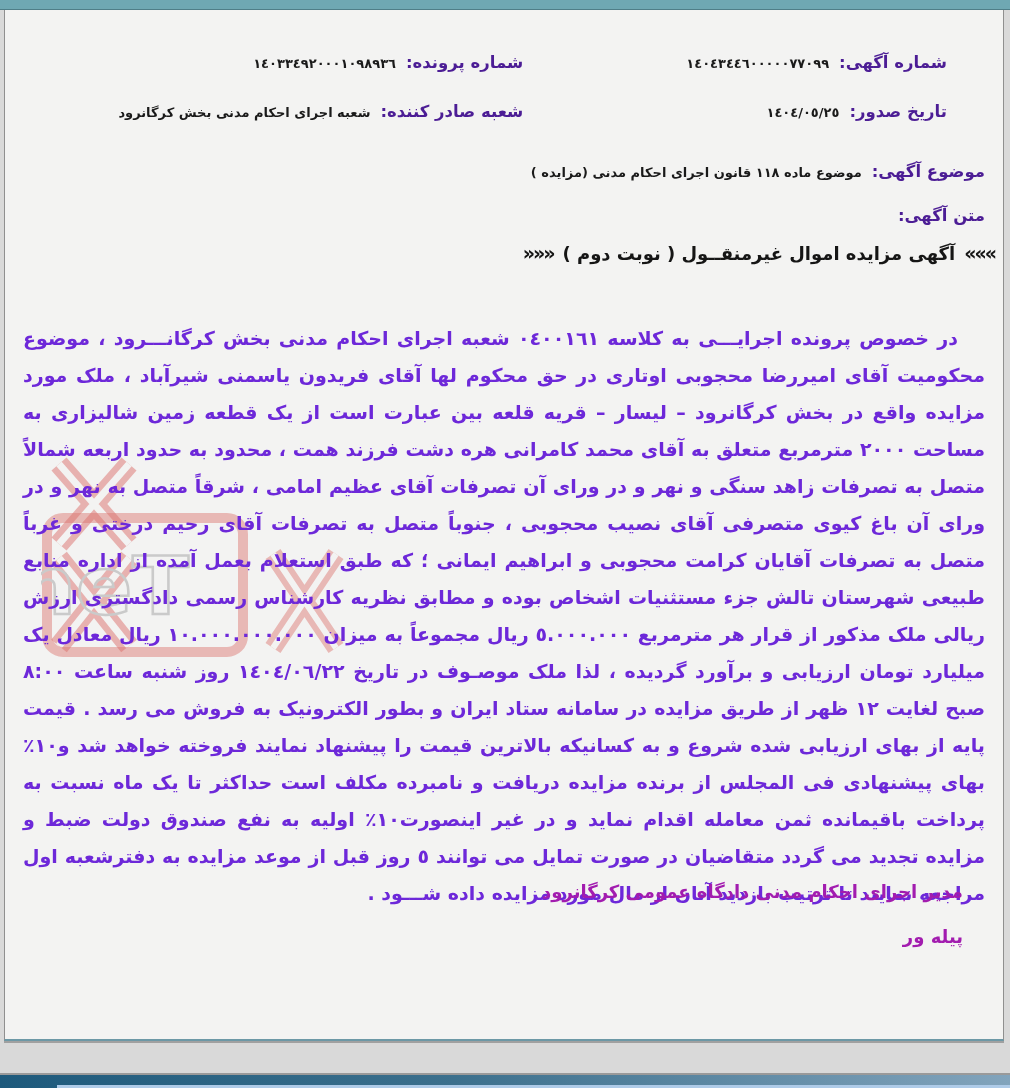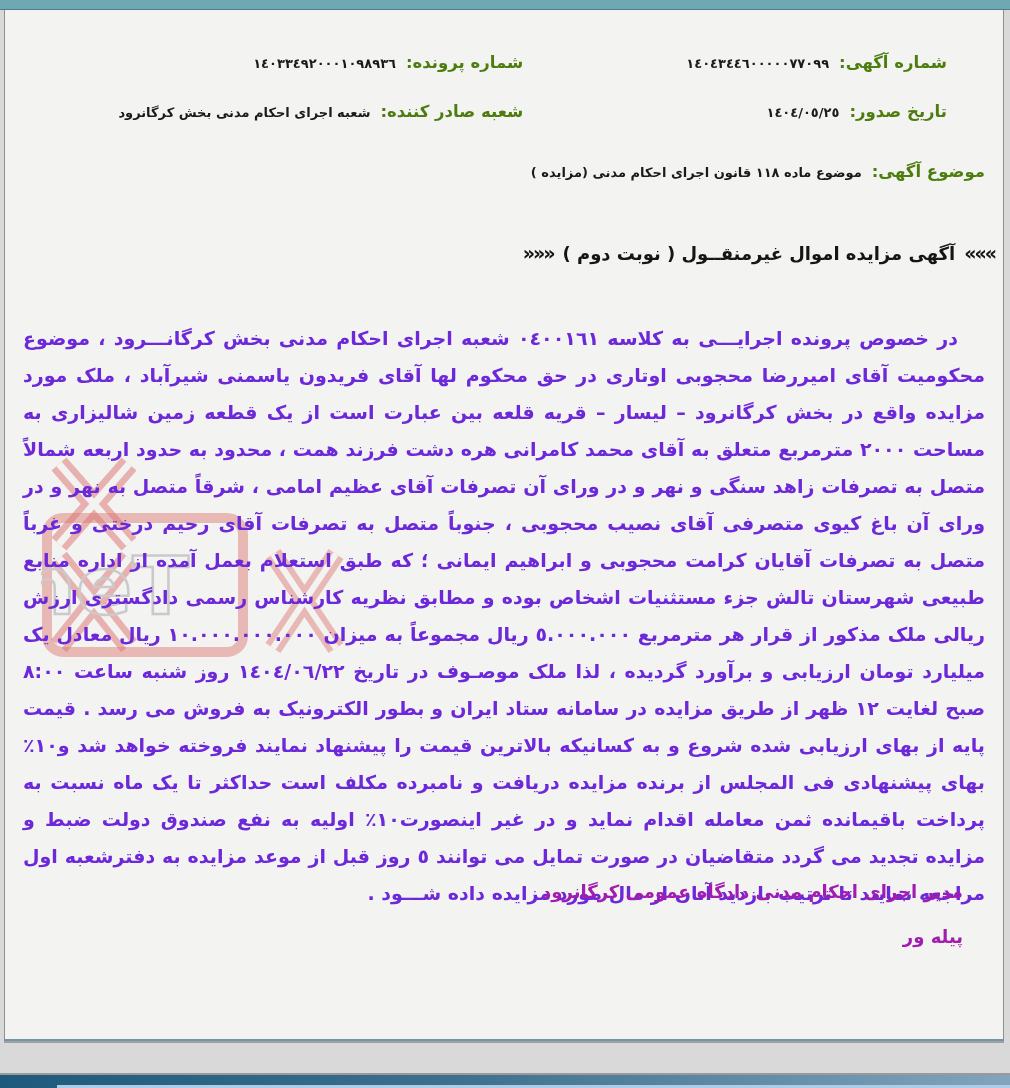--- a/index.html
+++ b/index.html
@@ -43,21 +43,21 @@
     direction: rtl;
   }
 
   .section { position: absolute; z-index: 1; }
 
   
   .hrow { right: 18px; left: 18px; display: flex; direction: rtl; align-items: baseline; }
   .hcell { display: flex; gap: 10px; align-items: baseline; box-sizing: border-box; }
   .hcell.rightcol { width: 48%; padding-right: 38px; }
   .hcell.leftcol  { width: 52%; }
-  .lbl { color: #4d7c0f; font-weight: bold; font-size: 16.5px; white-space: nowrap; }
+  .lbl { color: #4c1d95; font-weight: bold; font-size: 16.5px; white-space: nowrap; }
   .val { color: #1a1a1a; font-weight: bold; font-size: 13px; white-space: nowrap; }
 
   .subject-row, .text-row { right: 18px; left: 18px; display: flex; gap: 10px; direction: rtl; align-items: baseline; }
 
   
   .heading {
     right: 8px; left: 18px;
     display: flex; direction: ltr;
     justify-content: flex-end; align-items: baseline; gap: 9px;
     font-weight: bold; color: #151515;
@@ -135,20 +135,23 @@
       <span class="lbl">شعبه صادر کننده:</span>
       <span class="val">شعبه اجرای احکام مدنی بخش کرگانرود</span>
     </div>
   </div>
 
   <div class="subject-row section" style="top:152px;">
     <span class="lbl">موضوع آگهی:</span>
     <span class="val">موضوع ماده ١١٨ قانون اجرای احکام مدنی (مزایده )</span>
   </div>
 
+  <div class="text-row section" style="top:196px;">
+    <span class="lbl">متن آگهی:</span>
+  </div>
 
   <div class="heading section" style="top:232px;">
     <span class="qmark">»»»</span>
     <span class="htitle">آگهی مزایده اموال غیرمنقــول ( نوبت دوم )</span>
     <span class="qmark">«««</span>
   </div>
 
   <div class="bodytext section" style="top:310px;">در خصوص پرونده اجرایـــی به کلاسه ٠٤٠٠١٦١ شعبه اجرای احکام مدنی بخش کرگانـــرود ، موضوع محکومیت آقای امیررضا محجوبی اوتاری در حق محکوم لها آقای فریدون یاسمنی شیرآباد ، ملک مورد مزایده واقع در بخش کرگانرود – لیسار – قریه قلعه بین عبارت است از یک قطعه زمین شالیزاری به مساحت ٢٠٠٠ مترمربع متعلق به آقای محمد کامرانی هره دشت فرزند همت ، محدود به حدود اربعه شمالاً متصل به تصرفات زاهد سنگی و نهر و در ورای آن تصرفات آقای عظیم امامی ، شرقاً متصل به نهر و در ورای آن باغ کیوی متصرفی آقای نصیب محجوبی ، جنوباً متصل به تصرفات آقای رحیم درختی و غرباً متصل به تصرفات آقایان کرامت محجوبی و ابراهیم ایمانی ؛ که طبق استعلام بعمل آمده از اداره منابع طبیعی شهرستان تالش جزء مستثنیات اشخاص بوده و مطابق نظریه کارشناس رسمی دادگستری ارزش ریالی ملک مذکور از قرار هر مترمربع ٥.٠٠٠.٠٠٠ ریال مجموعاً به میزان ١٠.٠٠٠.٠٠٠.٠٠٠ ریال معادل یک میلیارد تومان ارزیابی و برآورد گردیده ، لذا ملک موصـوف در تاریخ ١٤٠٤/٠٦/٢٢ روز شنبه ساعت ٨:٠٠ صبح لغایت ١٢ ظهر از طریق مزایده در سامانه ستاد ایران و بطور الکترونیک به فروش می رسد . قیمت پایه از بهای ارزیابی شده شروع و به کسانیکه بالاترین قیمت را پیشنهاد نمایند فروخته خواهد شد و١٠٪ بهای پیشنهادی فی المجلس از برنده مزایده دریافت و نامبرده مکلف است حداکثر تا یک ماه نسبت به پرداخت باقیمانده ثمن معامله اقدام نماید و در غیر اینصورت١٠٪ اولیه به نفع صندوق دولت ضبط و مزایده تجدید می گردد متقاضیان در صورت تمایل می توانند ٥ روز قبل از موعد مزایده به دفترشعبه اول مراجعه نمایند تا ترتیب بازدید آنان از مال مورد مزایده داده شـــود .</div>
 
   <div class="sig section" style="top:871px;">

